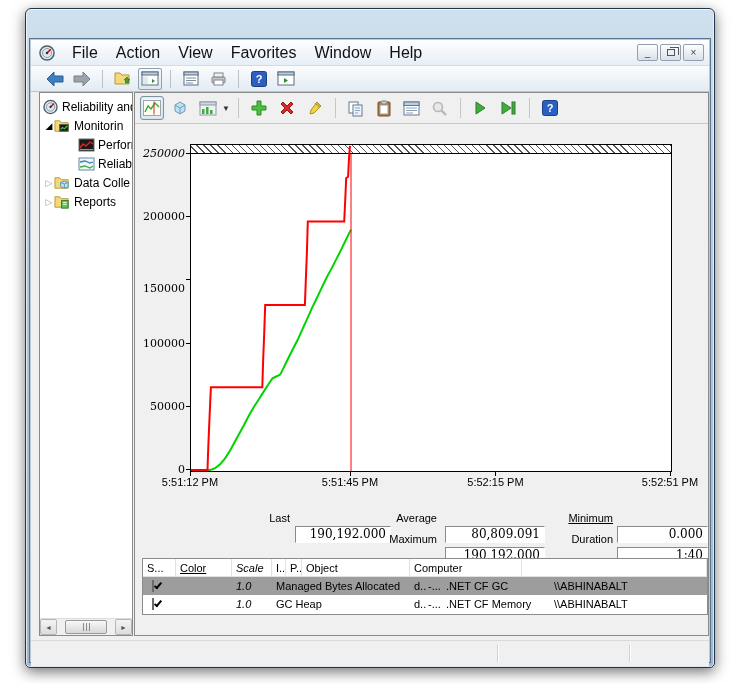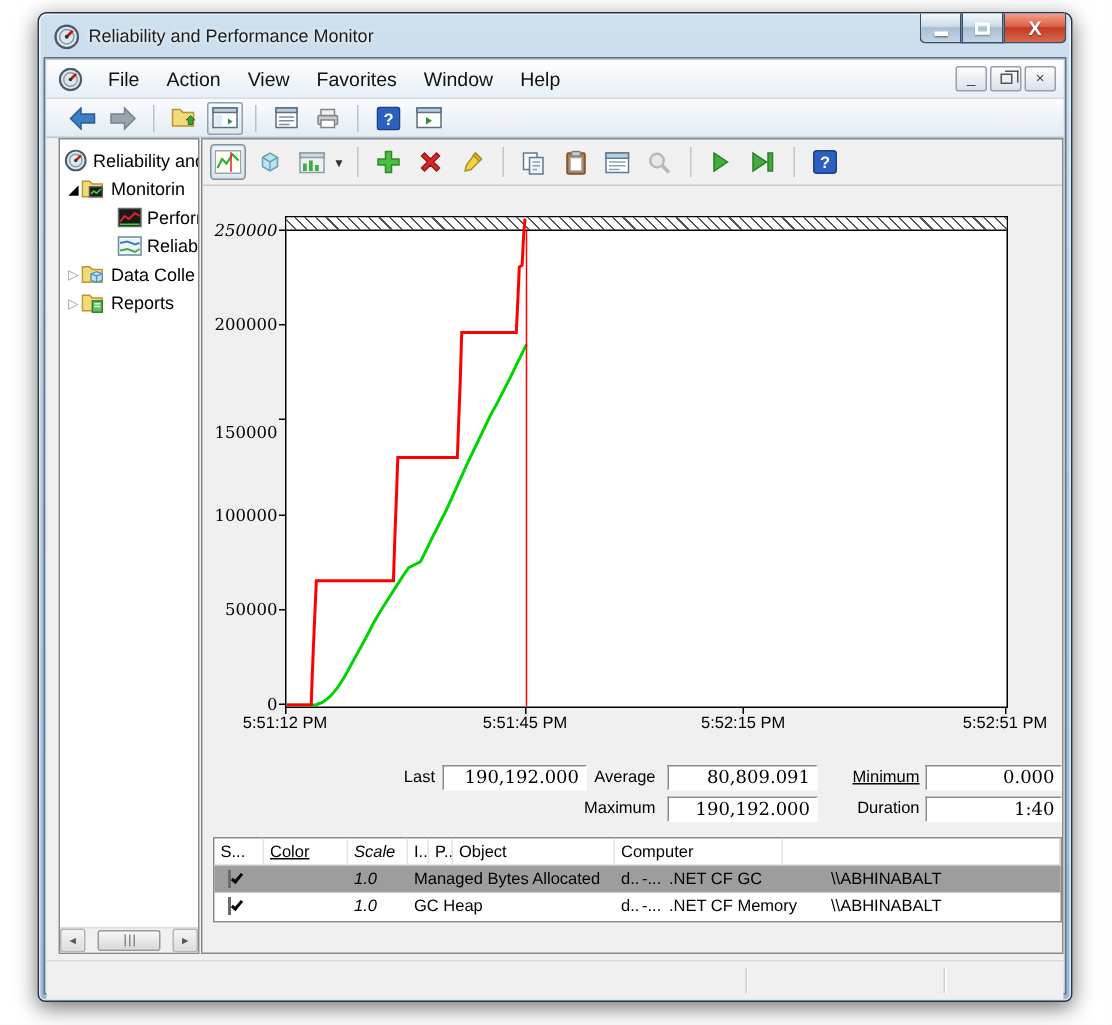--- a/index.html
+++ b/index.html
@@ -21,21 +21,21 @@
     background:linear-gradient(180deg,#f3a08c 0%,#e06048 45%,#c23a22 50%,#d8694f 100%); }
   .glyph-min { width:9px; height:3px; background:#fff; box-shadow:0 1px 1px rgba(0,0,0,.4); margin-top:8px; }
   .glyph-max { width:10px; height:8px; border:2px solid #fff; box-shadow:0 1px 1px rgba(0,0,0,.3); }
   .glyph-close { color:#fff; font-size:13px; font-weight:bold; text-shadow:0 1px 1px rgba(0,0,0,.4); line-height:1; }
 
   .win-body { position:absolute; left:4px; right:4px; top:30px; bottom:5px; background:#f0f0f0; border:1px solid #4e688049; outline:1px solid #5a7590; }
 
   
   .menubar { height:26px; background:linear-gradient(180deg,#fdfeff,#e7eef6); border-bottom:1px solid #d3dce5; display:flex; align-items:center; padding-left:8px; position:relative; }
   .menu-icon { width:16px; height:16px; margin-right:8px; }
-  .menu-item { font-size:13px; color:#111; padding:4px 9px; }
+  .menu-item { font-size:16px; color:#111; padding:4px 9px; }
   .mdi-buttons { position:absolute; right:5px; top:4px; display:flex; gap:2px; }
   .mdi-btn { width:21px; height:17px; border:1px solid #94a0ac; border-radius:2px; background:linear-gradient(180deg,#fefefe,#d8e1ea); display:flex; align-items:center; justify-content:center; font-size:10px; color:#444; }
   .glyph-restore { width:8px; height:7px; border:1px solid #555; position:relative; background:#eee; }
   .glyph-restore:before { content:""; position:absolute; left:2px; top:-3px; width:8px; height:7px; border:1px solid #555; border-bottom:none; border-left:none; }
 
   
   .toolbar { height:26px; background:linear-gradient(180deg,#fbfcfe,#e3ebf3); border-bottom:1px solid #b7c4d1; display:flex; align-items:center; padding-left:12px; gap:3px; }
   .tb-sep { width:1px; height:18px; background:#b9c2cc; margin:0 5px; }
   .tb-btn { width:24px; height:22px; display:flex; align-items:center; justify-content:center; border-radius:2px; }
   .tb-btn.framed { border:1px solid #8fa0b0; background:linear-gradient(180deg,#f6fafd,#dce7f0); }
@@ -74,21 +74,21 @@
   .hatch { position:absolute; left:0; right:0; top:0; height:9px; border-bottom:1px solid #000;
     background:repeating-linear-gradient(45deg,#ffffff 0 4px,#555 4px 5px); }
   .plot svg { position:absolute; left:0; top:0; }
   .ylabel { position:absolute; width:48px; left:2px; text-align:right; font-family:"DejaVu Serif", serif; font-size:11px; color:#000; }
   .xlabel { position:absolute; width:72px; text-align:center; font-size:11px; color:#000; top:352px; }
   .tickmark { position:absolute; background:#000; }
 
   
   .stat-label { position:absolute; font-size:11px; color:#000; text-align:right; height:16px; line-height:16px; }
   .stat-box { position:absolute; height:17px; background:#fff; border:1px solid #fff; border-top-color:#8a8a8a; border-left-color:#8a8a8a;
-    font-family:"DejaVu Serif", serif; font-size:12px; text-align:right; padding:0 4px; line-height:15px; color:#000; }
+    font-family:"DejaVu Serif", serif; font-size:12px; text-align:right; padding:0 4px; line-height:15px; color:#000;margin-top:16px; }
 
   
   .ctable { position:absolute; left:7px; top:434px; width:566px; height:57px; background:#fff; border:1px solid #8b8b8b; font-size:11px; }
   .trow { display:flex; height:18px; align-items:center; }
   .thead { border-bottom:1px solid #e2e2e2; color:#000; }
   .thead .cell { border-right:1px solid #e2e2e2; height:18px; line-height:18px; padding-left:4px; overflow:hidden; white-space:nowrap; }
   .cell { overflow:hidden; white-space:nowrap; padding-left:4px; flex:0 0 auto; }
   .c-show{width:33px;} .c-color{width:56px;text-decoration:underline;} .c-scale{width:40px;font-style:italic;} .c-counter{width:140px;}
   .c-inst{width:14px; padding-left:2px;} .c-par{width:16px; padding-left:2px;} .c-obj{width:108px;} .c-comp{width:112px;} .c-fill{flex:1 1 auto;}
   .trow.selected { background:#9d9d9d; }
@@ -100,40 +100,20 @@
   .statusbar { height:26px; background:#f0f0f0; border-top:1px solid #d9d9d9; position:relative; }
   .sb-div { position:absolute; top:4px; bottom:4px; width:1px; background:#d0d0d0; box-shadow:1px 0 0 #fff; }
 
   svg { display:block; }
 </style>
 </head>
 <body>
 
 <div class="window">
 
-  <div class="titlebar">
-    <svg class="title-icon" viewBox="0 0 17 17">
-      <circle cx="8.5" cy="8.5" r="7.5" fill="#dfe7ee" stroke="#4a5a68" stroke-width="1.5"></circle>
-      <circle cx="8.5" cy="8.5" r="4.8" fill="none" stroke="#8a99a6" stroke-width="1"></circle>
-      <line x1="8.5" y1="8.5" x2="12.5" y2="4.5" stroke="#cc1111" stroke-width="1.8"></line>
-      <circle cx="8.5" cy="8.5" r="1.3" fill="#333"></circle>
-    </svg>
-    <span class="title-text">Reliability and Performance Monitor</span>
-    <div class="caption-buttons">
-      <div class="cap-btn min">
-          <span class="glyph-min"></span>
-        </div>
-      <div class="cap-btn">
-          <span class="glyph-max"></span>
-        </div>
-      <div class="cap-btn close">
-          <span class="glyph-close">X</span>
-        </div>
-    </div>
-  </div>
 
   <div class="win-body">
 
     <div class="menubar">
       <svg class="menu-icon" viewBox="0 0 17 17">
         <circle cx="8.5" cy="8.5" r="7.5" fill="#dfe7ee" stroke="#4a5a68" stroke-width="1.5"></circle>
         <circle cx="8.5" cy="8.5" r="4.8" fill="none" stroke="#8a99a6" stroke-width="1"></circle>
         <line x1="8.5" y1="8.5" x2="12.5" y2="4.5" stroke="#cc1111" stroke-width="1.8"></line>
         <circle cx="8.5" cy="8.5" r="1.3" fill="#333"></circle>
       </svg>

